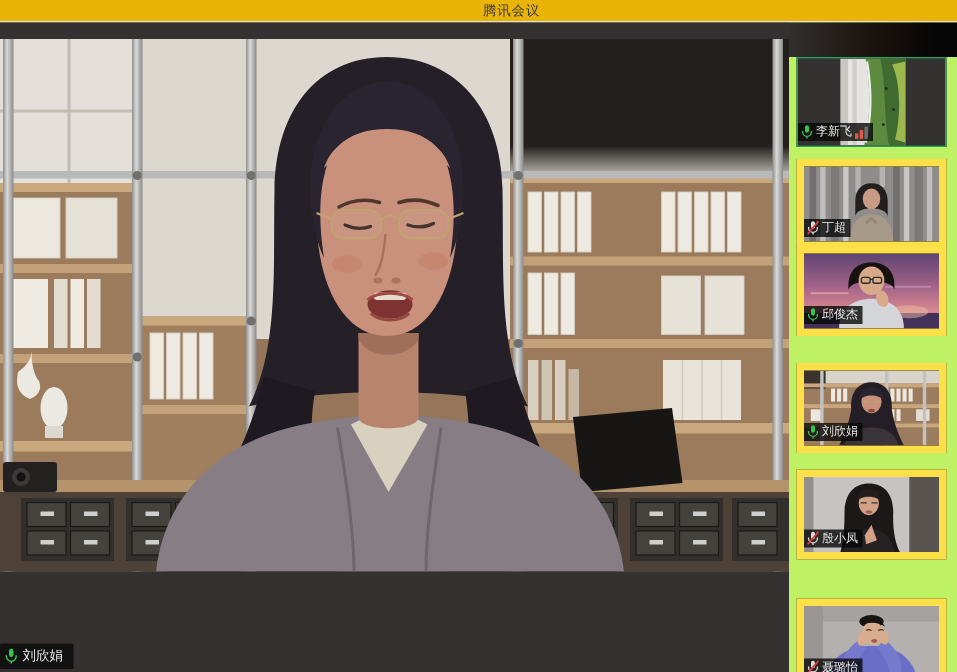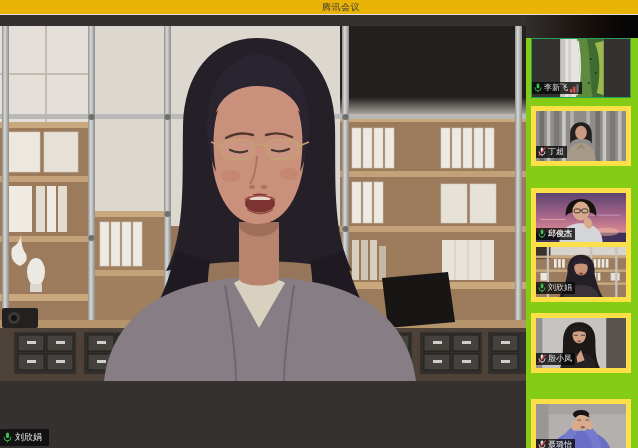--- a/index.html
+++ b/index.html
@@ -3,27 +3,27 @@
 <meta charset="utf-8">
 <style>
   html,body{margin:0;padding:0;background:#000;}
   .window{width:638px;height:448px;position:relative;font-family:"Liberation Sans","DejaVu Sans",sans-serif;overflow:hidden;background:#000;}
   .titlebar{height:14px;background:#eab308;border-bottom:1px solid #e0e0e0;display:flex;align-items:center;justify-content:center;}
   .titlebar .title{font-size:9px;color:#3a3a3a;letter-spacing:.5px;transform:translateX(22px);}
   .content{display:flex;height:433px;}
   .main-video{position:relative;width:526px;height:433px;background:#353130;overflow:hidden;flex:none;}
   .main-scene{position:absolute;top:11px;left:0;width:526px;height:355px;display:block;}
   .nametag{position:absolute;left:0;bottom:2px;display:flex;align-items:center;gap:3px;background:rgba(12,12,12,.82);color:#ececec;font-size:9px;padding:2px 7px 2px 3px;border-radius:1px;}
-  .sidebar{position:relative;width:112px;height:433px;background:#84cc16;flex:none;}
+  .sidebar{position:relative;width:112px;height:433px;background:#bef264;flex:none;}
   .sidebar-fade{position:absolute;top:0;left:0;right:0;height:23px;background:linear-gradient(90deg,#322f2d 0%,#18100c 55%,#050505 90%);}
   .tile{position:absolute;left:5px;width:100px;height:60px;background:#232120;border:5px solid #fde047;box-sizing:border-box;overflow:hidden;}
   .tile.active{border:1px solid #27a05c;}
   .tile .scene{position:absolute;inset:0;width:100%;height:100%;display:block;}
   .tile .label{position:absolute;left:0;bottom:3px;display:flex;align-items:center;gap:2px;background:rgba(8,8,8,.8);color:#e6e6e6;font-size:8px;line-height:10px;padding:1px 3px 1px 2px;max-width:94px;white-space:nowrap;}
-  .t1{top:23px;}.t2{top:91px;}.t3{top:173px;font-weight:bold;}.t4{top:227px;}.t5{top:298px;}.t6{top:384px;}
+  .t1{top:23px;}.t2{top:91px;}.t3{top:149px;}.t4{top:227px;}.t5{top:298px;}.t6{top:384px;}
   svg{display:block;}
 </style>
 </head>
 <body>
 
 <div class="window">
   <div class="titlebar">
     <span class="title">腾讯会议</span>
   </div>
   <div class="content">

